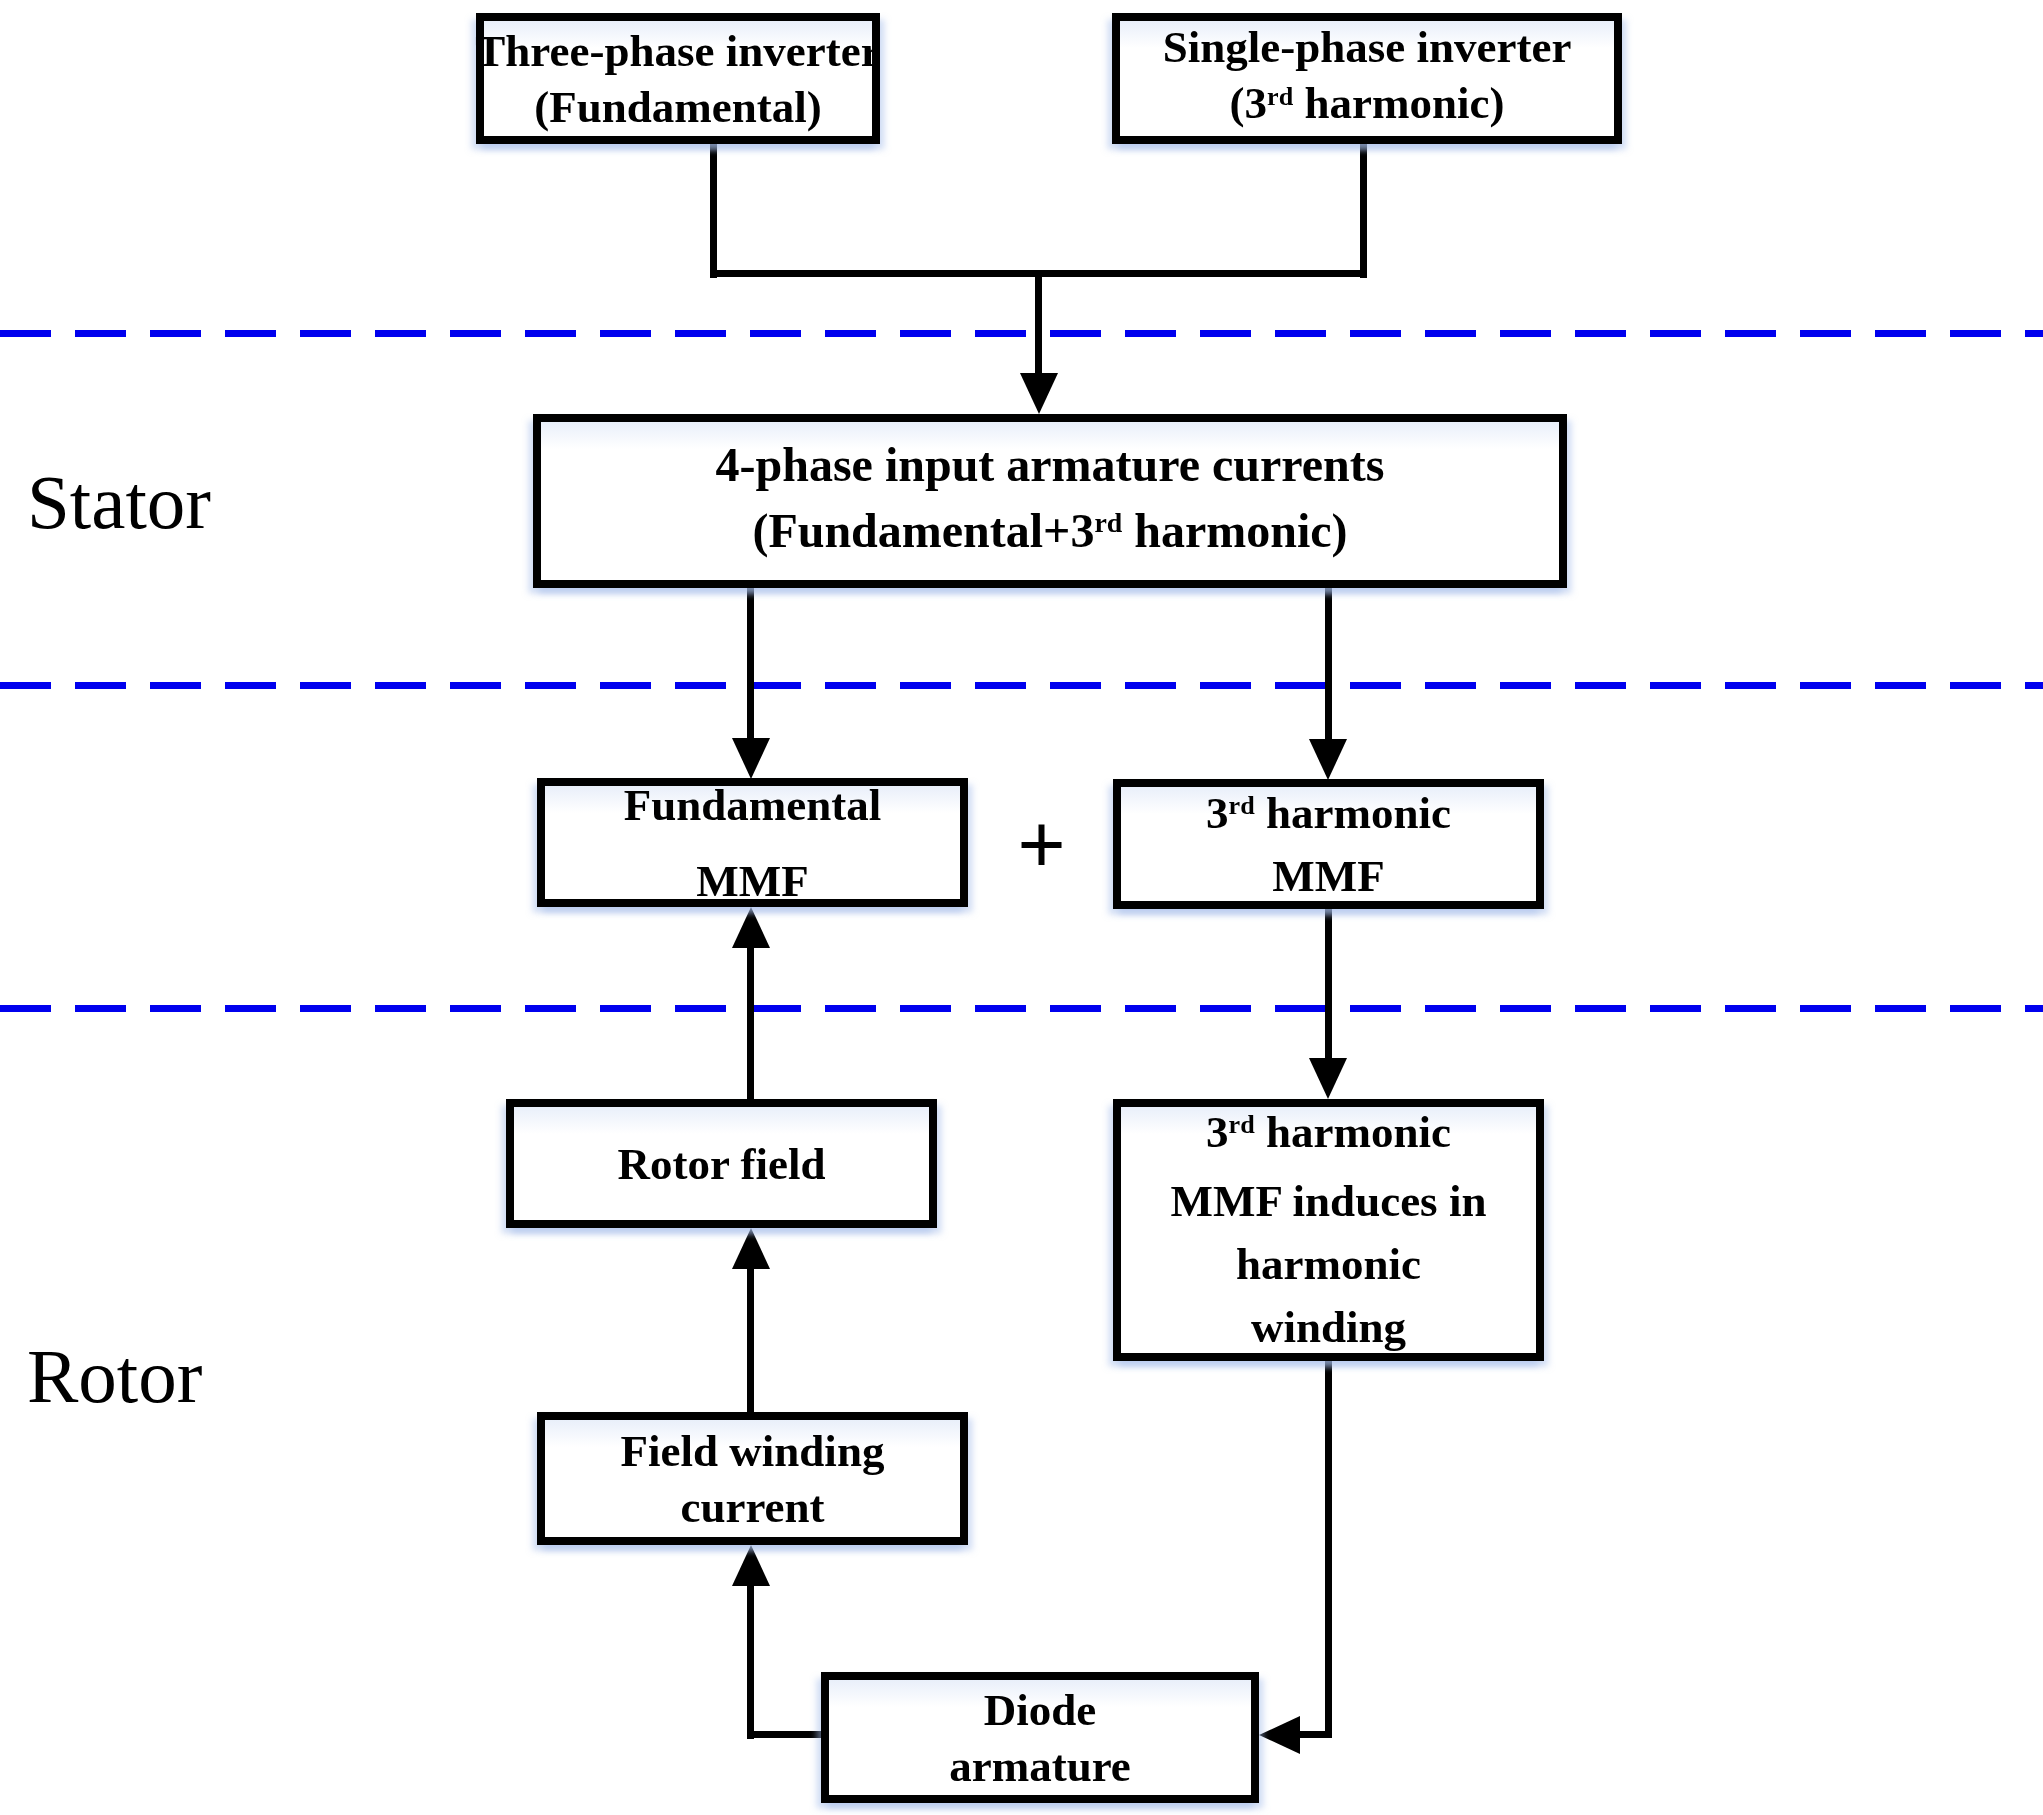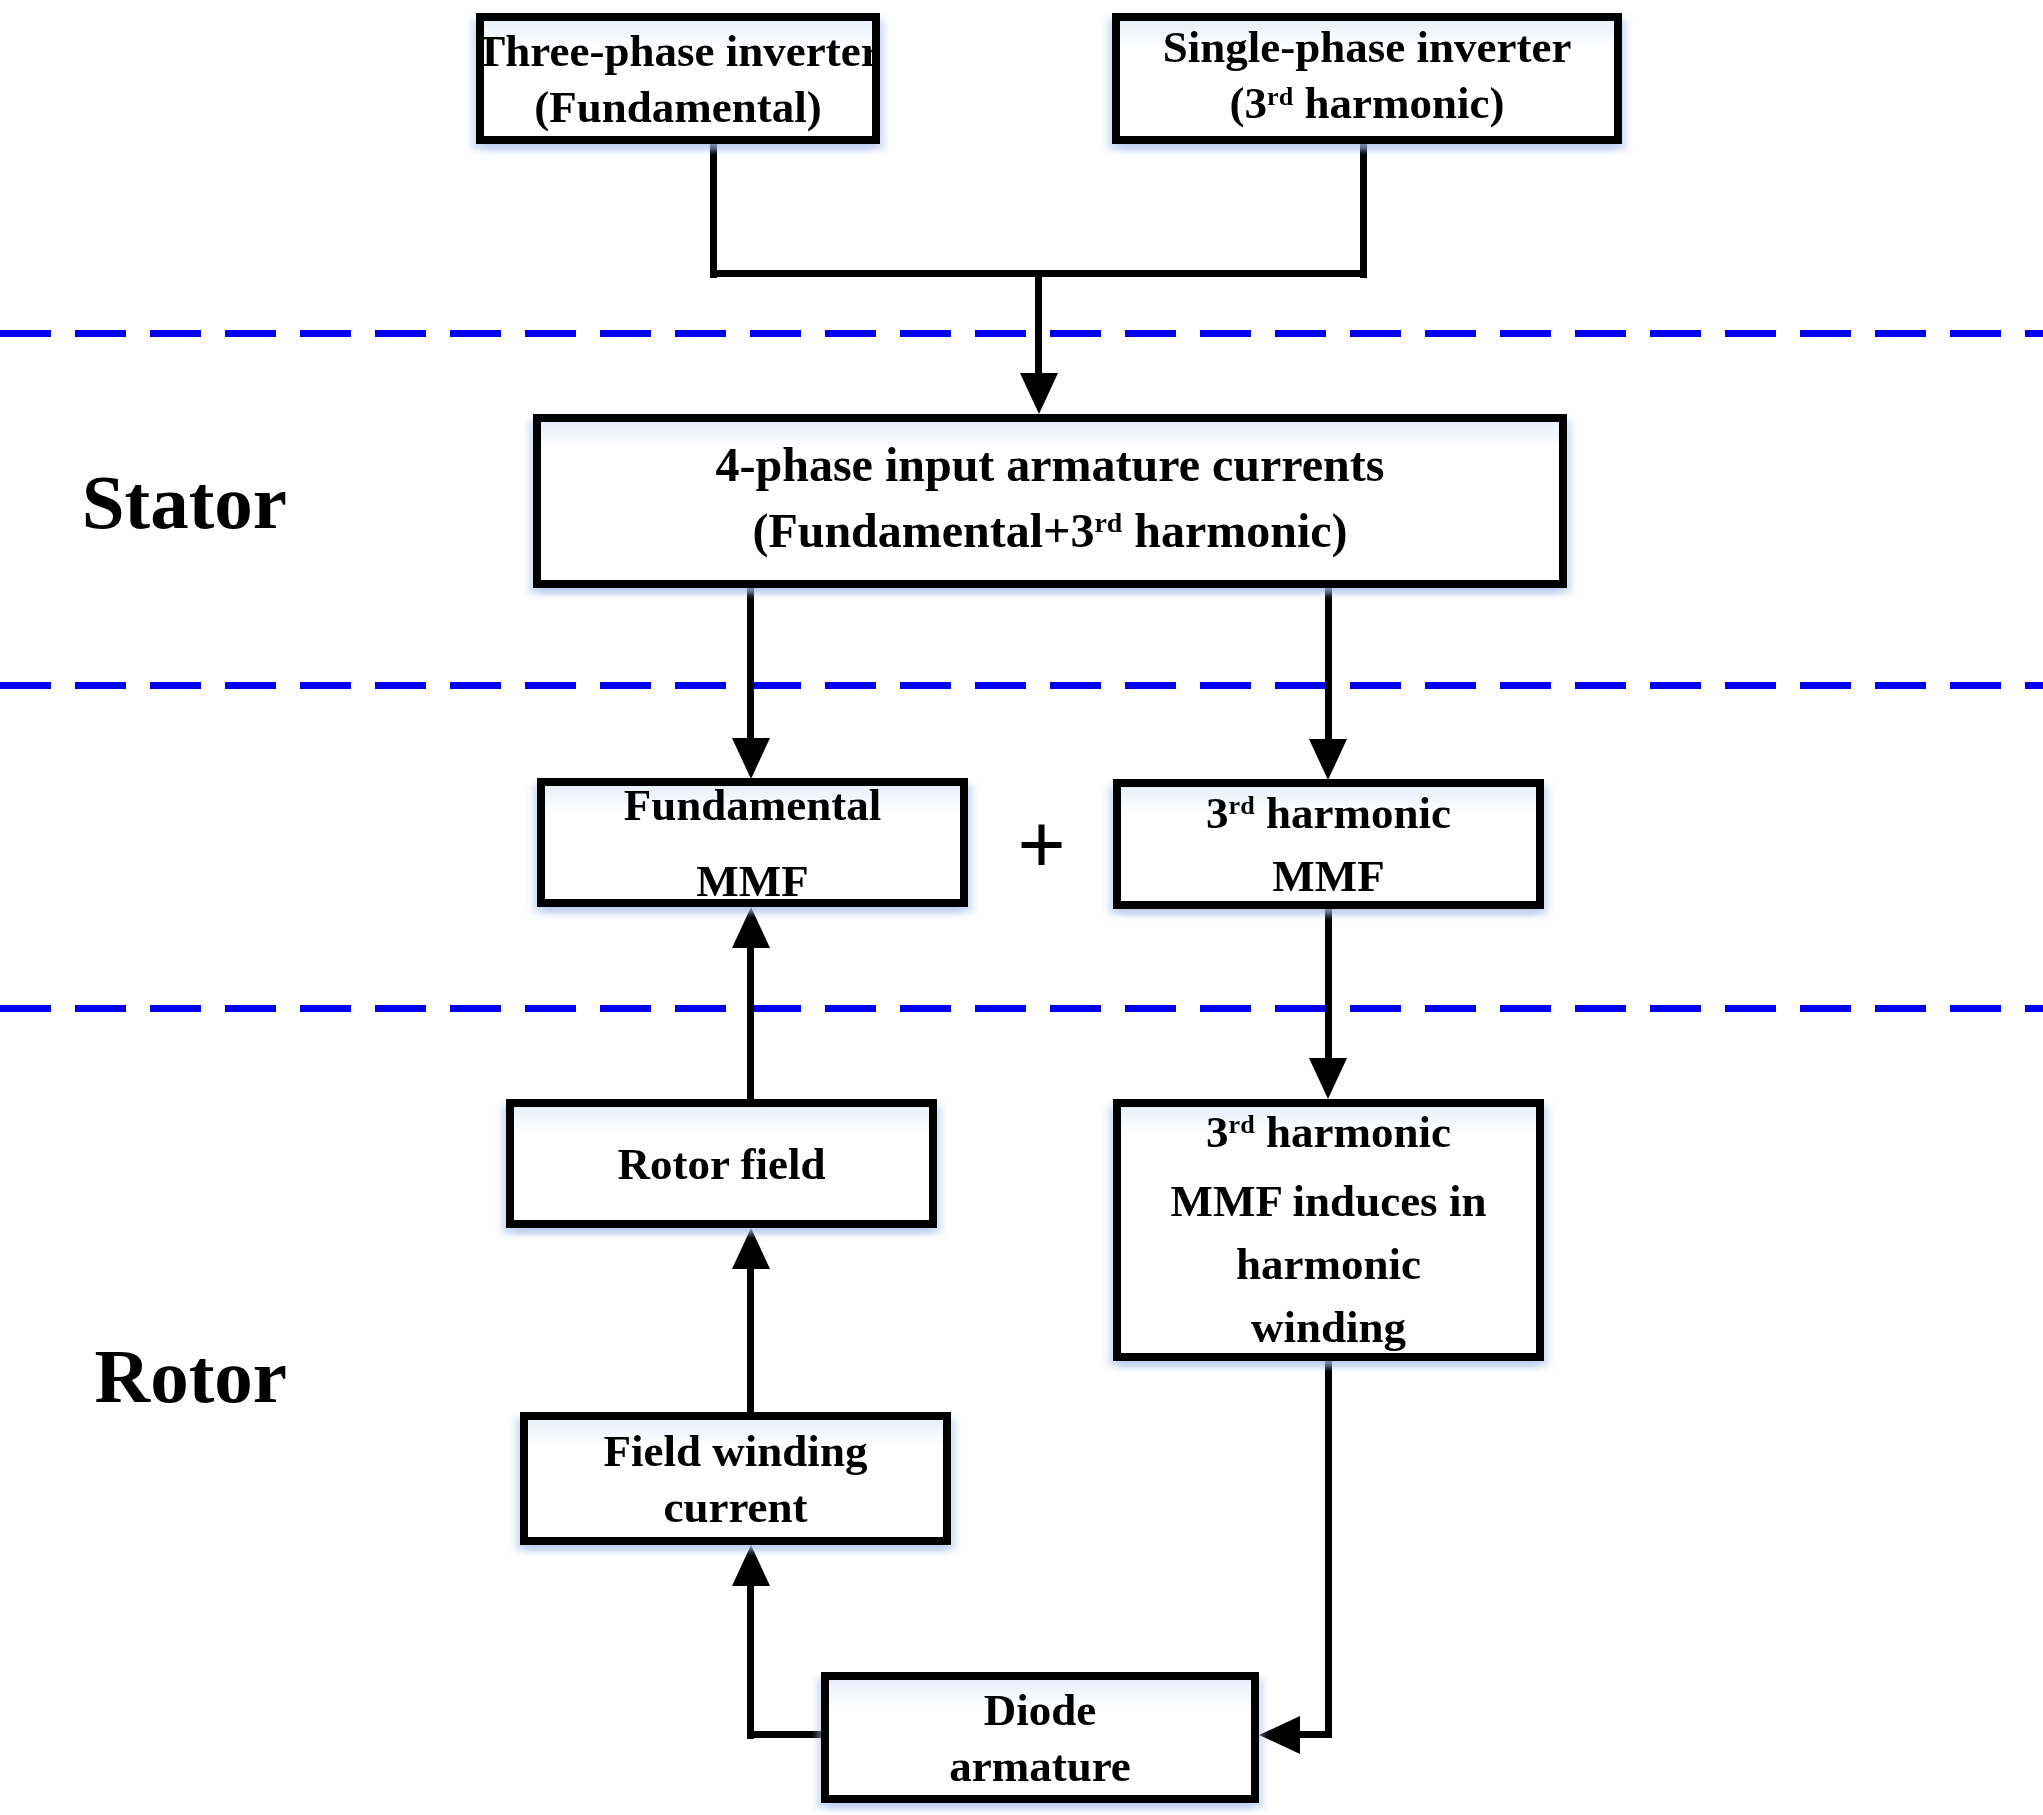--- a/index.html
+++ b/index.html
@@ -23,22 +23,22 @@
   .hline{height:7.2px;}
   .dashline{
     position:absolute;left:0;width:2044px;height:7.2px;
     background:repeating-linear-gradient(90deg,#0000ee 0 51px,transparent 51px 75px);
   }
   .arr{position:absolute;width:0;height:0;}
   .arr.down{border-left:19px solid transparent;border-right:19px solid transparent;border-top:41px solid #000;}
   .arr.up{border-left:19px solid transparent;border-right:19px solid transparent;border-bottom:41px solid #000;}
   .arr.left{border-top:19px solid transparent;border-bottom:19px solid transparent;border-right:41px solid #000;}
   .zonelabel{
-    position:absolute;font-weight:bold;font-size:77px;line-height:86px;
-    text-align:right;white-space:nowrap;
+    position:absolute;font-weight:normal;font-size:77px;line-height:86px;
+    text-align:left;white-space:nowrap;
   }
   .plus{position:absolute;font-weight:bold;font-size:86px;line-height:86px;}
 </style>
 </head>
 <body>
 
 <div class="canvas">
 
   <div class="dashline" style="top:330px;"></div>
   <div class="dashline" style="top:682px;"></div>
@@ -106,21 +106,21 @@
     <div class="ln">Rotor field</div>
   </div>
 
   <div class="box tall" style="left:1113px;top:1099px;width:431px;height:262px;">
     <div class="ln"><span>3</span><span class="sup">rd</span><span> harmonic</span></div>
     <div class="ln">MMF induces in</div>
     <div class="ln">harmonic</div>
     <div class="ln">winding</div>
   </div>
 
-  <div class="box" style="left:520px;top:1412px;width:431px;height:133px;">
+  <div class="box" style="left:537px;top:1412px;width:431px;height:133px;">
     <div class="ln">Field winding</div>
     <div class="ln">current</div>
   </div>
 
   <div class="box" style="left:821px;top:1672px;width:438px;height:131px;font-family:Liberation Serif, serif;">
     <div class="ln">Diode</div>
     <div class="ln">armature</div>
   </div>
 
 </div>

